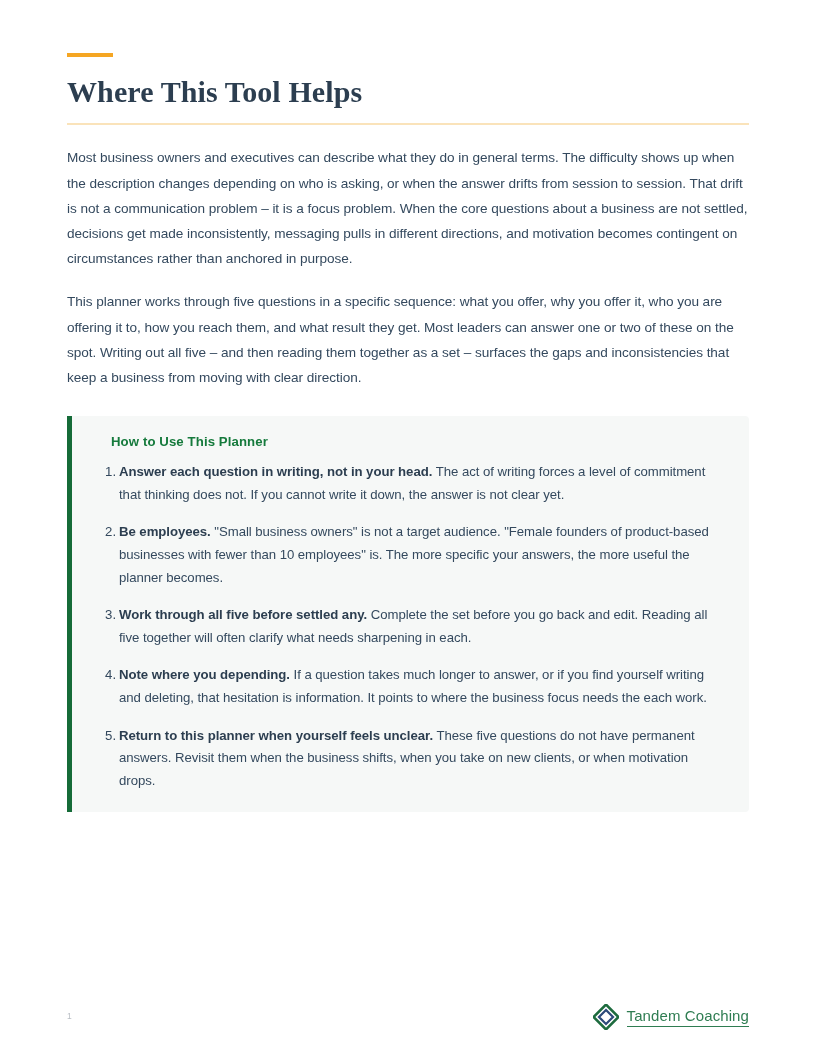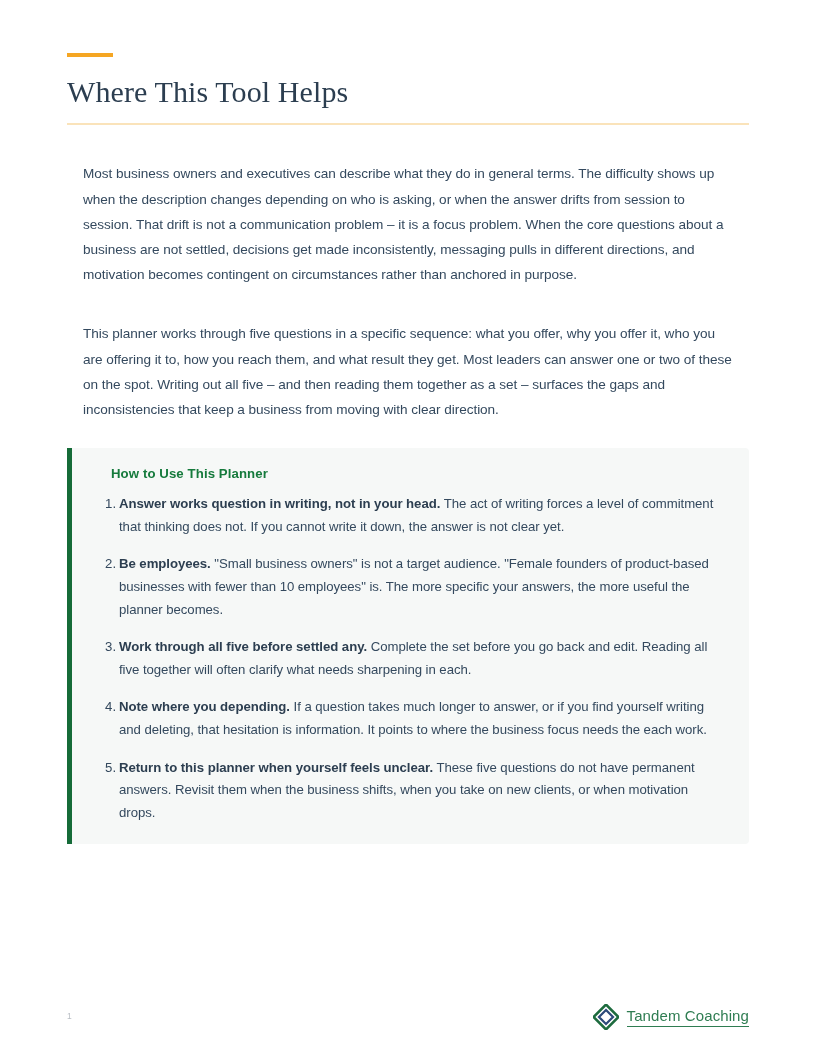--- a/index.html
+++ b/index.html
@@ -37,39 +37,39 @@
     width: 46px;
     height: 4px;
     background: #f5a623;
   }
 
   .page-title {
     margin: 0;
     padding-top: 17px;
     font-family: "Liberation Serif", serif;
     font-size: 30px;
-    font-weight: normal;
+    font-weight: bold;
     letter-spacing: 0.1px;
     color: #2c3e50;
     line-height: 1.18;
   }
 
   .title-rule {
     margin-top: 14px;
     width: 682px;
     height: 2px;
     background: #fae3ba;
   }
 
   
   .body-para {
     font-size: 13.6px;
     line-height: 25.2px;
     color: #34495e;
-    margin: 16px;
+    margin: 0;
     padding-top: 18px;
     text-align: left;
     letter-spacing: -0.05px;
   }
   .body-para.first {
     padding-top: 20px;
   }
 
   
   .callout {
@@ -177,21 +177,21 @@
 
     <div class="title-rule"></div>
 
     <p class="body-para first">Most business owners and executives can describe what they do in general terms. The difficulty shows up when the description changes depending on who is asking, or when the answer drifts from session to session. That drift is not a communication problem – it is a focus problem. When the core questions about a business are not settled, decisions get made inconsistently, messaging pulls in different directions, and motivation becomes contingent on circumstances rather than anchored in purpose.</p>
     <p class="body-para">This planner works through five questions in a specific sequence: what you offer, why you offer it, who you are offering it to, how you reach them, and what result they get. Most leaders can answer one or two of these on the spot. Writing out all five – and then reading them together as a set – surfaces the gaps and inconsistencies that keep a business from moving with clear direction.</p>
 
     <div class="callout">
       <div class="callout-title">How to Use This Planner</div>
       <ol class="callout-list">
         <li class="callout-item">
-          <span class="lead">Answer works question in writing, not in your head.</span><span> The act of writing forces a level of commitment that thinking does not. If you cannot write it down, the answer is not clear yet.</span>
+          <span class="lead">Answer each question in writing, not in your head.</span><span> The act of writing forces a level of commitment that thinking does not. If you cannot write it down, the answer is not clear yet.</span>
         </li>
         <li class="callout-item">
           <span class="lead">Be employees.</span><span> "Small business owners" is not a target audience. "Female founders of product-based businesses with fewer than 10 employees" is. The more specific your answers, the more useful the planner becomes.</span>
         </li>
         <li class="callout-item">
           <span class="lead">Work through all five before settled any.</span><span> Complete the set before you go back and edit. Reading all five together will often clarify what needs sharpening in each.</span>
         </li>
         <li class="callout-item">
           <span class="lead">Note where you depending.</span><span> If a question takes much longer to answer, or if you find yourself writing and deleting, that hesitation is information. It points to where the business focus needs the each work.</span>
         </li>

